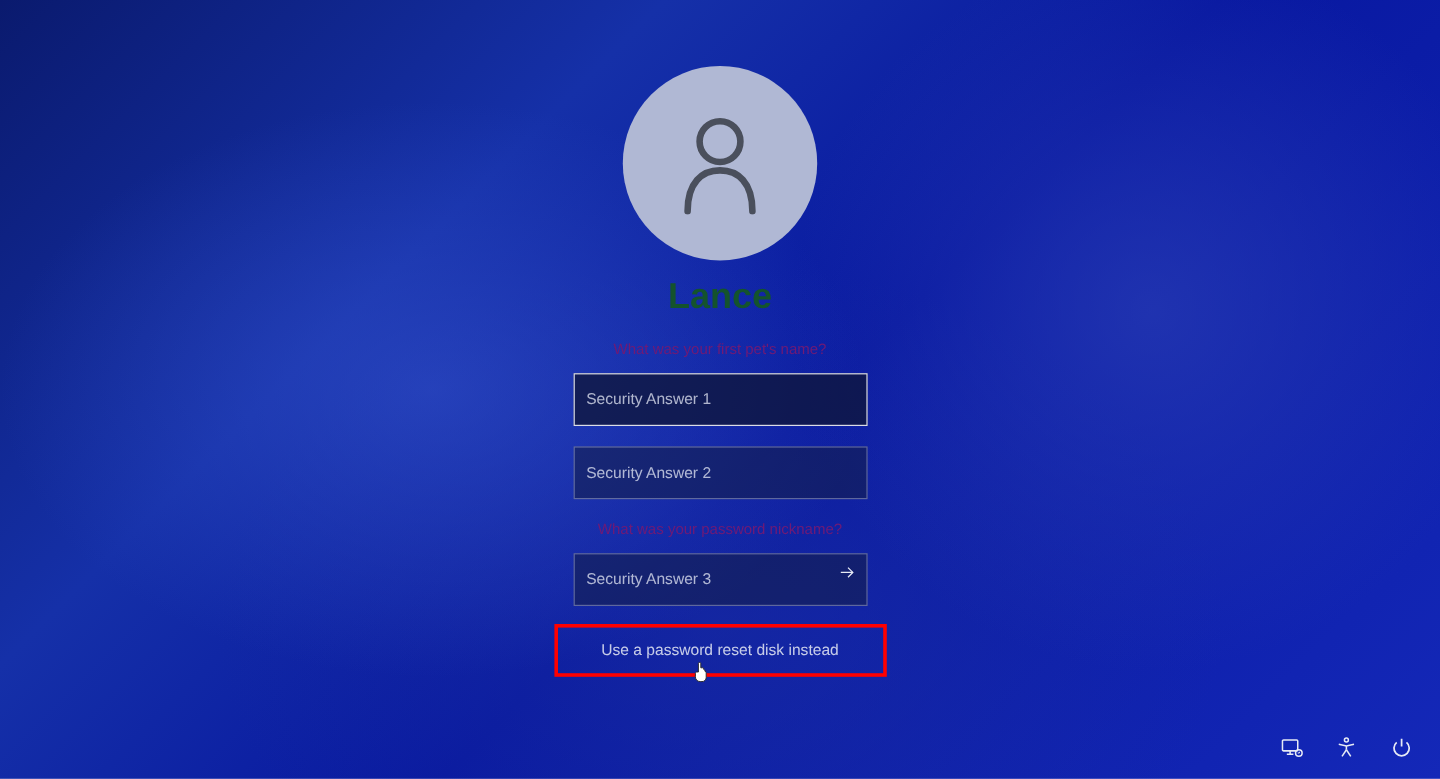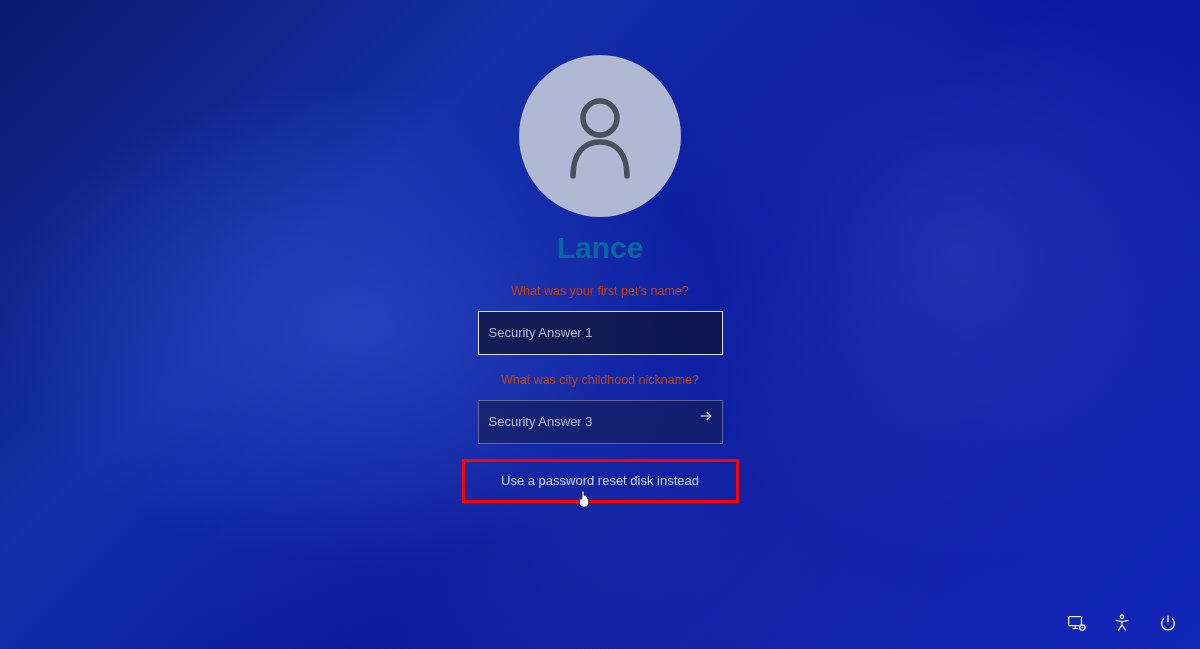--- a/index.html
+++ b/index.html
@@ -41,34 +41,34 @@
 
     .avatar svg {
       width: 70px;
       height: 85px;
     }
 
     .username {
       margin-top: 14px;
       font-size: 30px;
       font-weight: 600;
-      color: #0369a1;
+      color: #14532d;
     }
 
     .form-area {
       margin-top: 18px;
       width: 245px;
       display: flex;
       flex-direction: column;
       align-items: stretch;
     }
 
     .question {
       font-size: 12.5px;
-      color: #c2410c;
+      color: #701a75;
       text-align: center;
       margin-bottom: 11px;
       line-height: 1.35;
       padding: 0 2px;
     }
 
     .input-wrapper {
       position: relative;
       margin-bottom: 17px;
     }
@@ -187,22 +187,25 @@
 
 <div class="username">Lance</div>
 
 <div class="form-area">
 
   <div class="question">What was your first pet's name?</div>
   <div class="input-wrapper">
     <input type="text" class="answer-input focused" placeholder="Security Answer 1" style="">
   </div>
 
-
-  <div class="question">What was city childhood nickname?</div>
+  <div class="input-wrapper">
+    <input type="text" class="answer-input" placeholder="Security Answer 2" style="">
+  </div>
+
+  <div class="question">What was your password nickname?</div>
   <div class="input-wrapper last">
     <input type="text" class="answer-input with-arrow" placeholder="Security Answer 3" style="">
     <button class="arrow-button">
       <svg viewBox="0 0 24 24" fill="none" stroke="currentColor" stroke-width="1.6">
         <line x1="4" y1="12" x2="19" y2="12"></line>
         <polyline points="13 6 19 12 13 18"></polyline>
       </svg>
     </button>
   </div>
 

